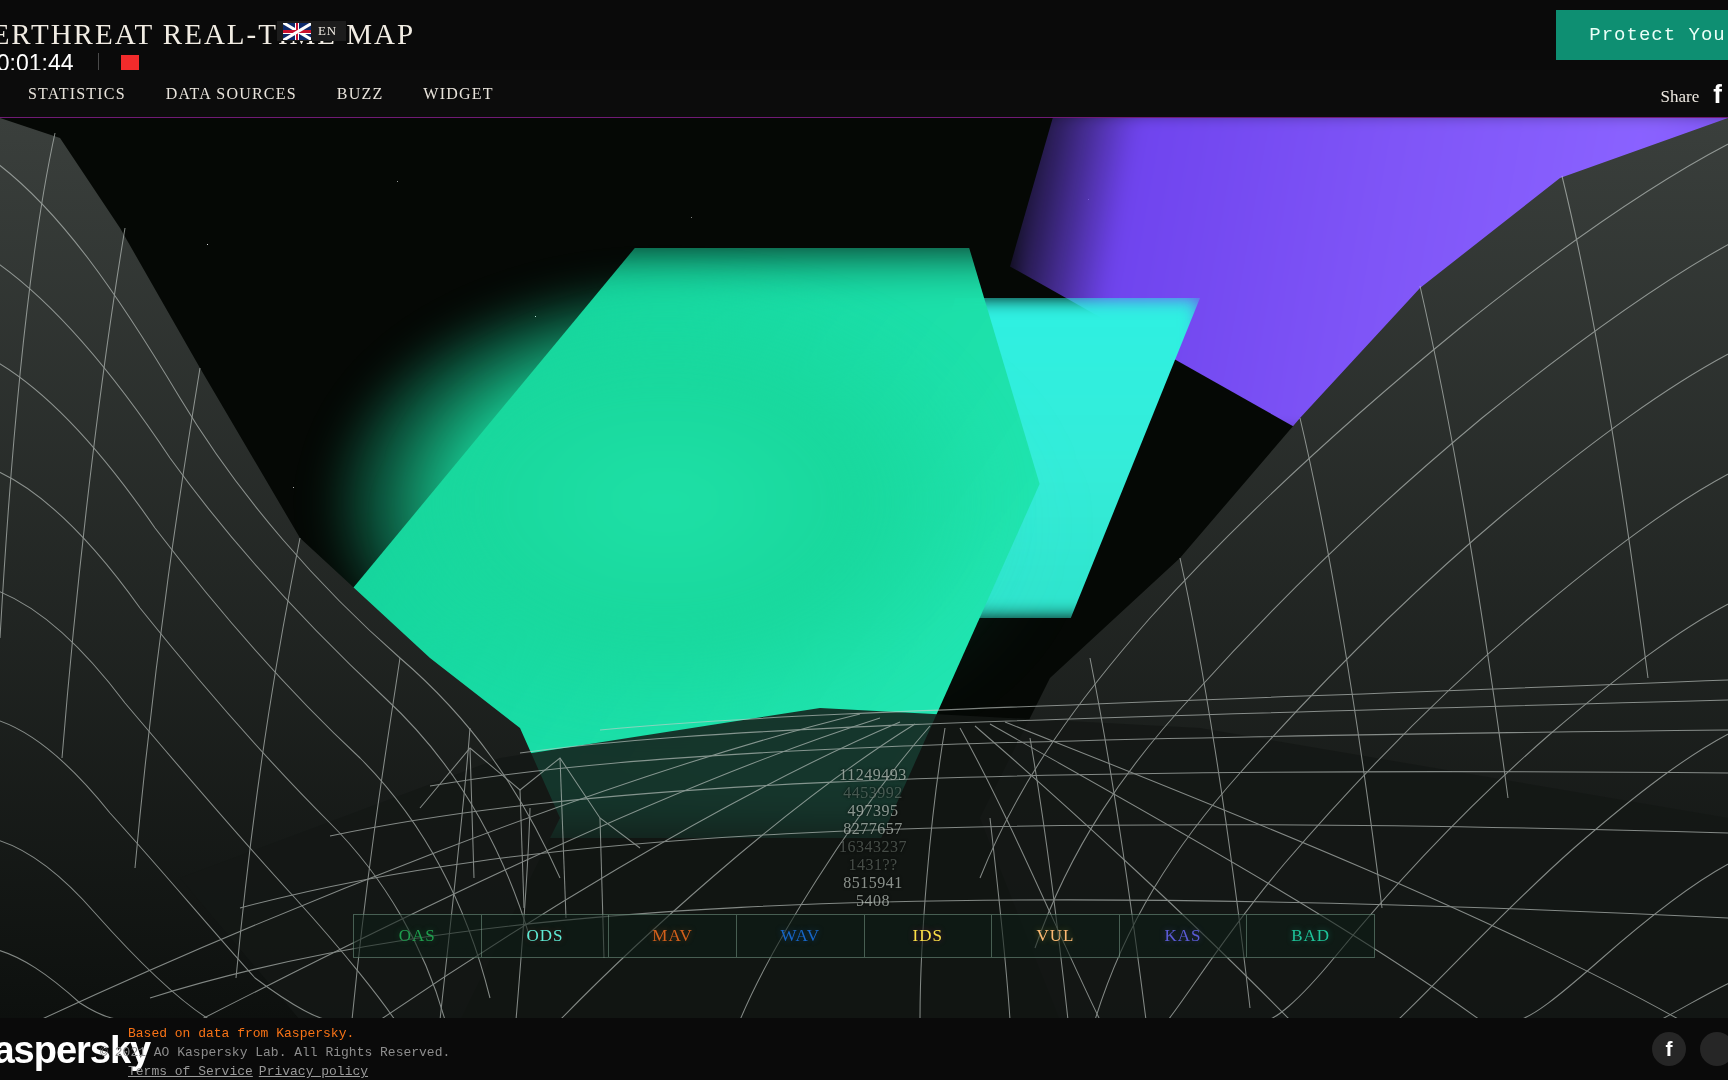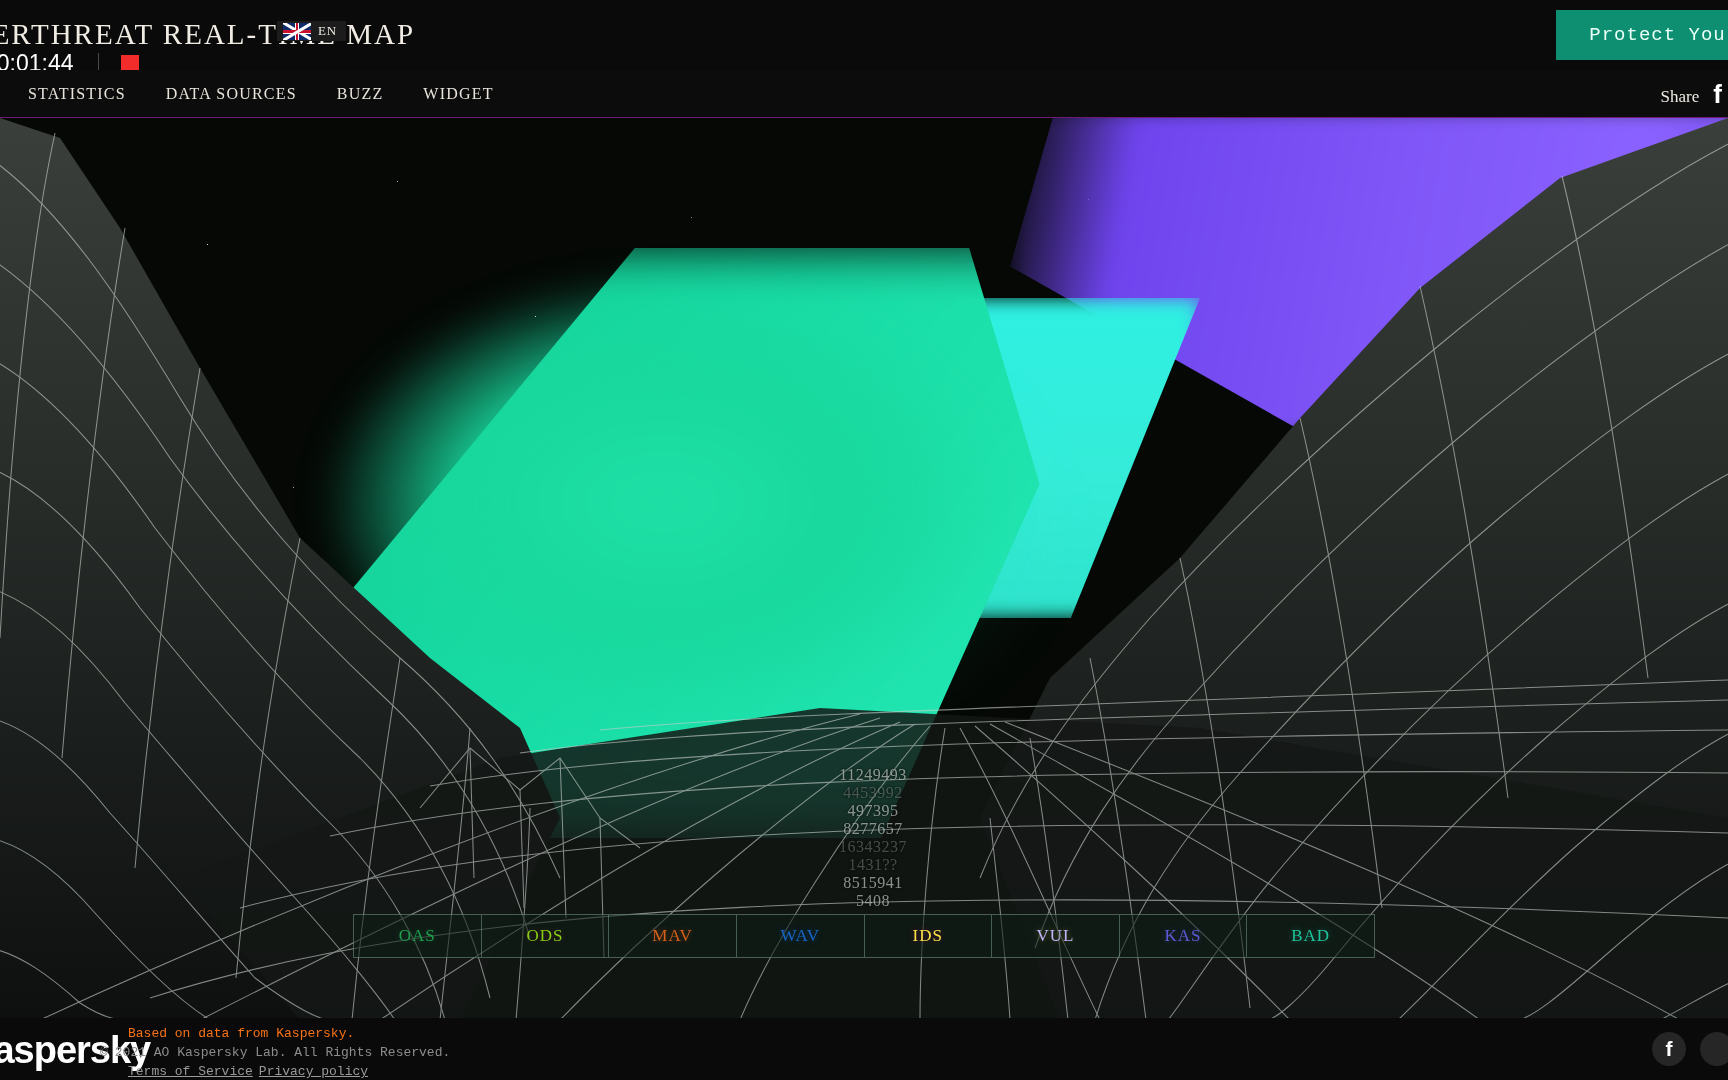--- a/index.html
+++ b/index.html
@@ -331,33 +331,33 @@
         <div class="stat-num dim">16343237</div>
         <div class="stat-num dim">1431??</div>
         <div class="stat-num">8515941</div>
         <div class="stat-num">5408</div>
       </div>
       <div class="stats-tabs">
         <div class="stat-tab">
             <span style="color: rgb(31, 158, 78); text-shadow: rgba(31, 158, 78, 0.4) 0px 0px 6px;">OAS</span>
           </div>
         <div class="stat-tab">
-            <span style="color: #84cc16; text-shadow: rgba(155, 34, 34, 0.4) 0px 0px 6px;">ODS</span>
+            <span style="color: #5eead4; text-shadow: rgba(155, 34, 34, 0.4) 0px 0px 6px;">ODS</span>
           </div>
         <div class="stat-tab">
             <span style="color: rgb(212, 96, 27); text-shadow: rgba(212, 96, 27, 0.4) 0px 0px 6px;">MAV</span>
           </div>
         <div class="stat-tab">
             <span style="color: rgb(23, 102, 200); text-shadow: rgba(23, 102, 200, 0.4) 0px 0px 6px;">WAV</span>
           </div>
         <div class="stat-tab">
             <span style="color: #fde047; text-shadow: rgba(196, 25, 108, 0.4) 0px 0px 6px;">IDS</span>
           </div>
         <div class="stat-tab">
-            <span style="color: #c4b5fd; text-shadow: rgba(214, 209, 58, 0.4) 0px 0px 6px;">VUL</span>
+            <span style="color: #fdba74; text-shadow: rgba(214, 209, 58, 0.4) 0px 0px 6px;">VUL</span>
           </div>
         <div class="stat-tab">
             <span style="color: rgb(91, 91, 214); text-shadow: rgba(91, 91, 214, 0.4) 0px 0px 6px;">KAS</span>
           </div>
         <div class="stat-tab">
             <span style="color: rgb(30, 196, 154); text-shadow: rgba(30, 196, 154, 0.4) 0px 0px 6px;">BAD</span>
           </div>
       </div>
     </div>
   </div>

